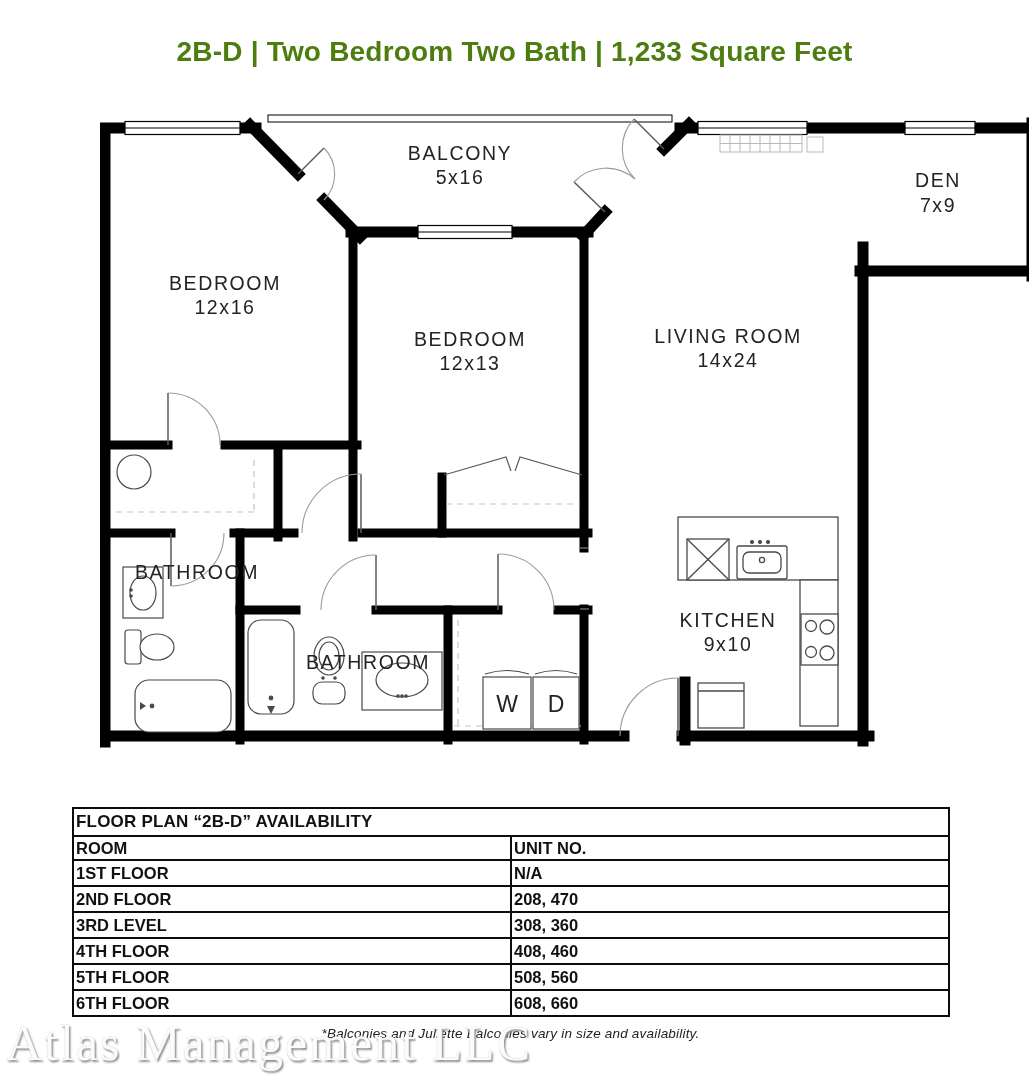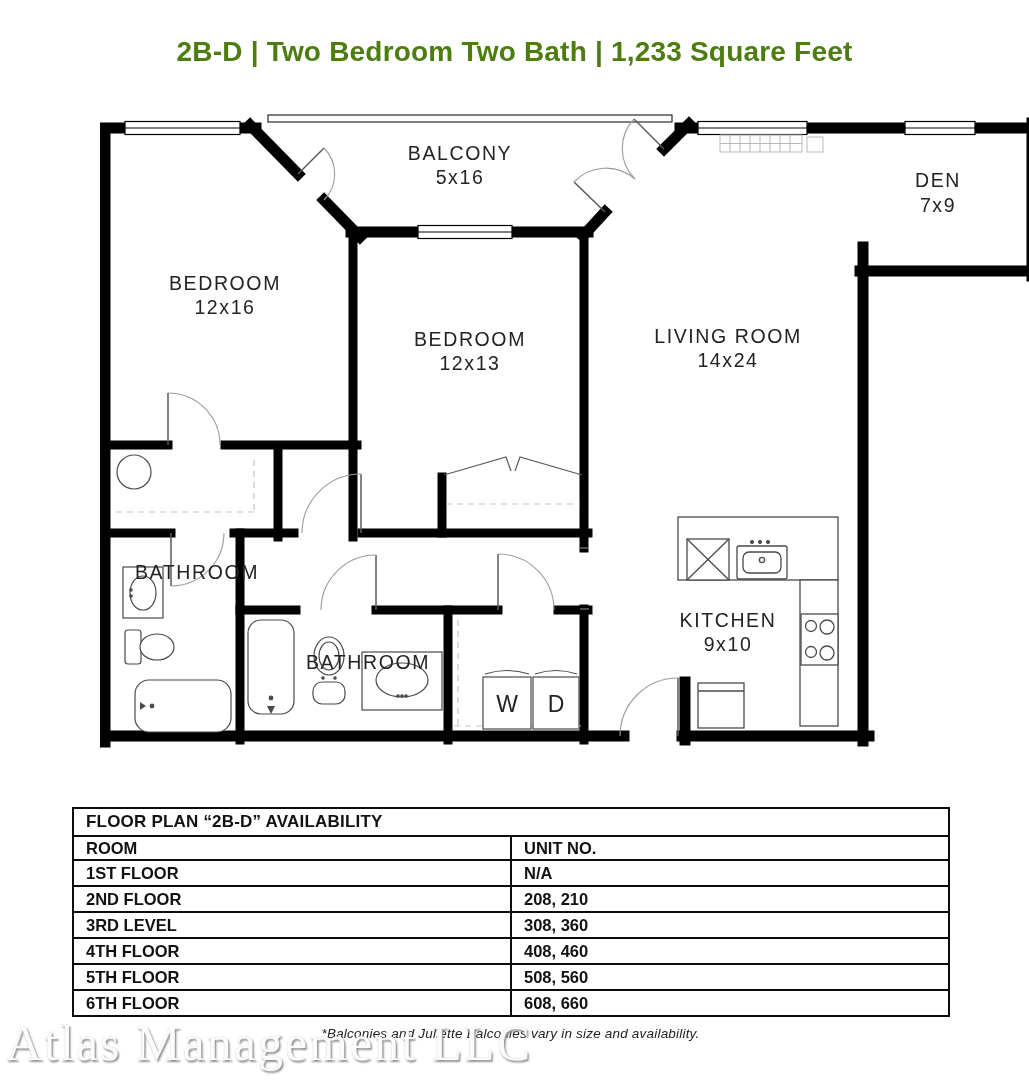--- a/index.html
+++ b/index.html
@@ -14,21 +14,21 @@
   .plan-wrap{position:absolute;left:60px;top:108px;width:940px;height:655px;padding-left:40px;}
   svg text{font-family:"Liberation Sans", sans-serif;fill:#232323;}
   .room-label{font-size:19.5px;letter-spacing:1.6px;}
   .wd-label{font-size:23px;letter-spacing:0;}
   .avail-table{
     position:absolute;left:72px;top:807px;width:878px;
     border-collapse:collapse;table-layout:fixed;
     font-size:16.5px;color:#111;
   }
   .avail-table td,.avail-table th{
-    border:2px solid #0c0c0c;padding:1px 12px;text-align:left;vertical-align:middle;
+    border:2px solid #0c0c0c;padding:1px 2px;text-align:left;vertical-align:middle;
     white-space:nowrap;overflow:hidden;
   }
   .avail-table .t-title{font-weight:bold;font-size:17px;height:24px;letter-spacing:.2px;}
   .avail-table .t-head td{font-weight:bold;font-size:16.5px;height:20px;}
   .avail-table .t-row td{font-weight:bold;height:22px;}
   .col-level{width:150px;}
   .footnote{
     position:absolute;top:1026px;left:0;right:8px;text-align:center;
     font-style:italic;font-size:13.5px;color:#222;letter-spacing:.2px;
   }
@@ -273,21 +273,21 @@
     <tr class="t-head">
       <td class="col-level">ROOM</td>
       <td>UNIT NO.</td>
     </tr>
     <tr class="t-row">
       <td>1ST FLOOR</td>
       <td>N/A</td>
     </tr>
     <tr class="t-row">
       <td>2ND FLOOR</td>
-      <td>208, 210</td>
+      <td>208, 470</td>
     </tr>
     <tr class="t-row">
       <td>3RD LEVEL</td>
       <td>308, 360</td>
     </tr>
     <tr class="t-row">
       <td>4TH FLOOR</td>
       <td>408, 460</td>
     </tr>
     <tr class="t-row">

